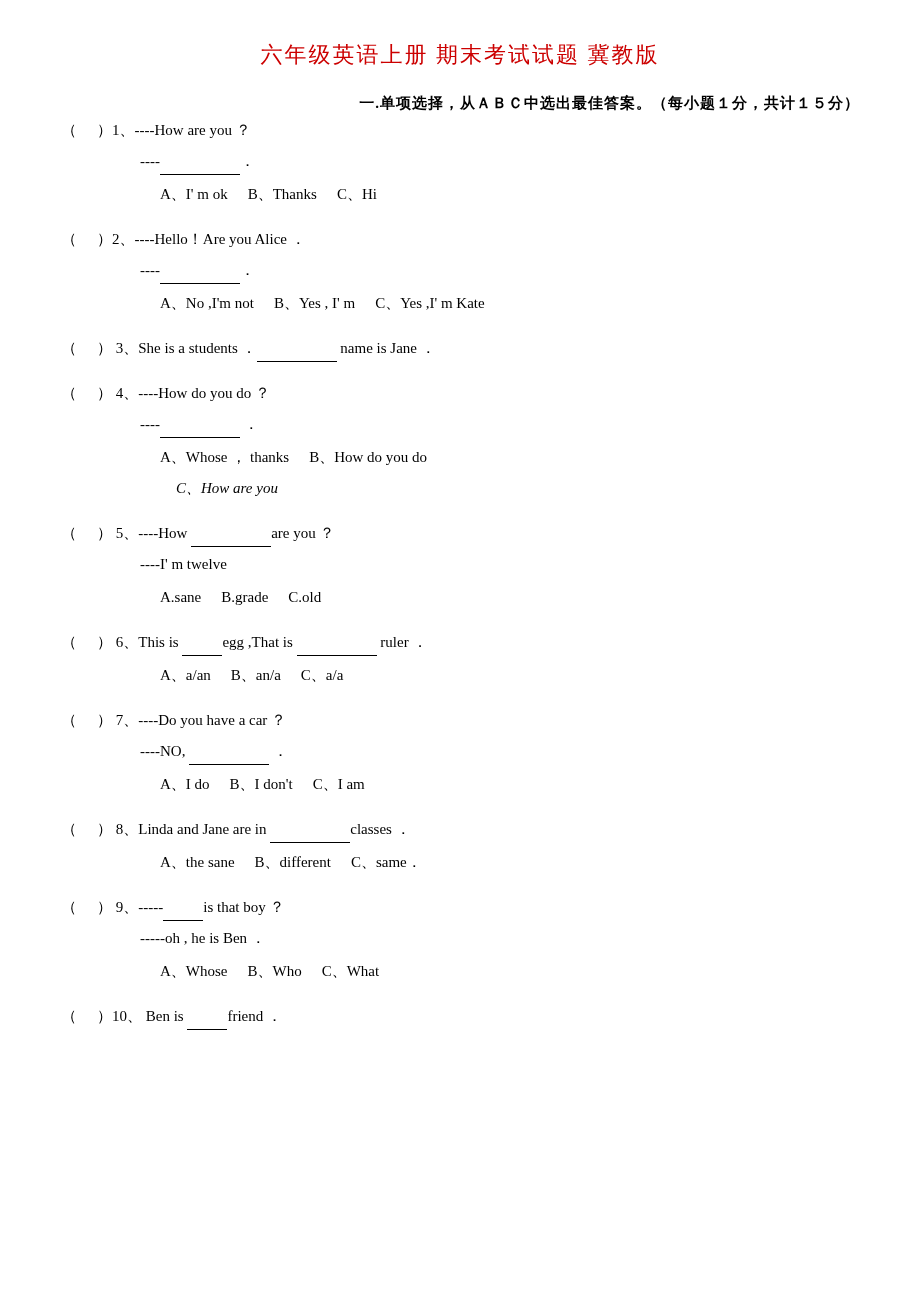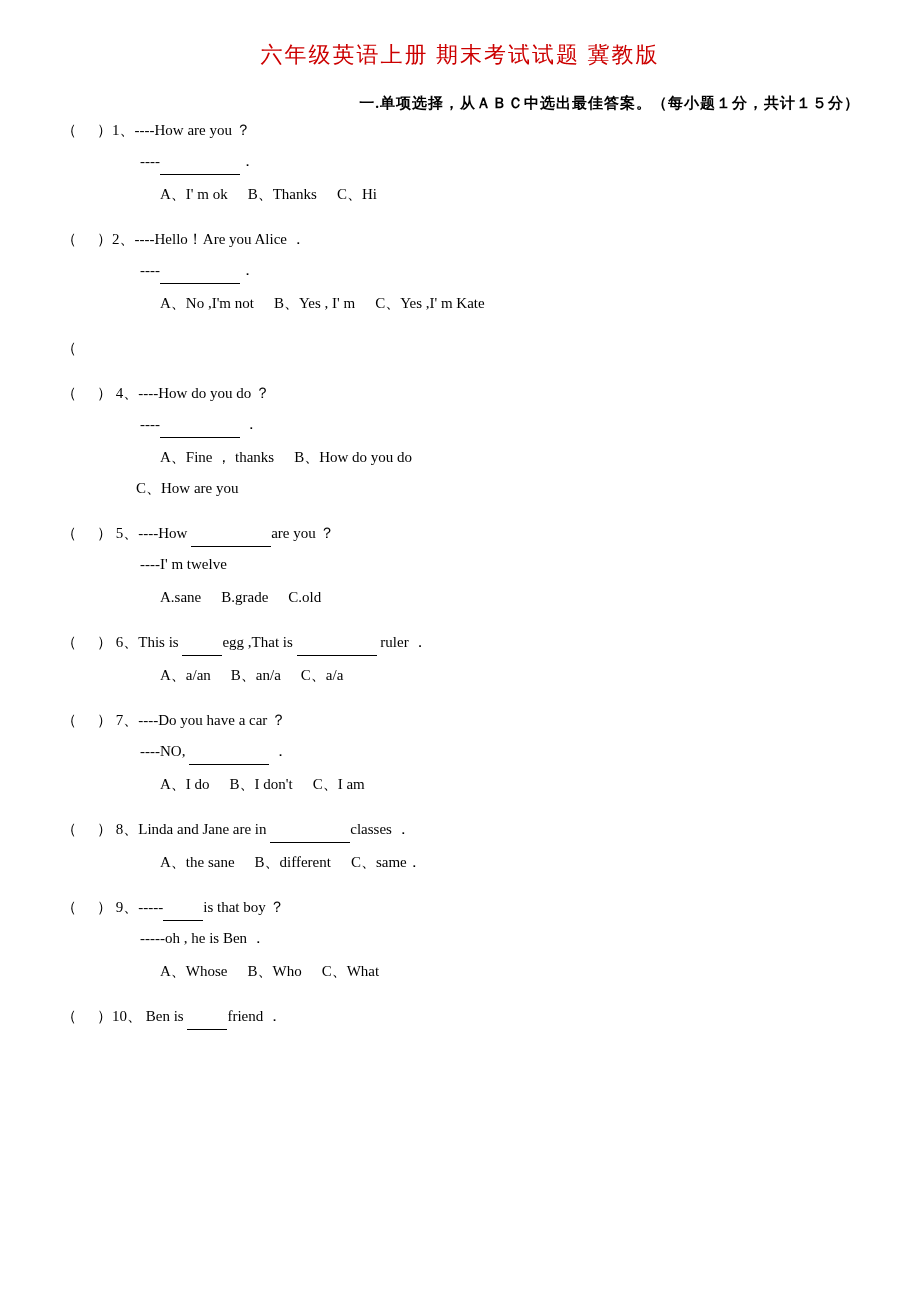--- a/index.html
+++ b/index.html
@@ -104,36 +104,37 @@
   <div class="options-line">
     <span>A、No ,I'm not</span>
     <span>B、Yes , I' m</span>
     <span>C、Yes ,I' m Kate</span>
   </div>
 </div>
 
 <div class="question-block">
   <div class="question-line">
     <span class="paren">（</span>
+    <span>&nbsp;&nbsp;&nbsp;&nbsp;） 3、She is a students ．<span class="blank-inline"></span> name is Jane ．</span>
   </div>
 </div>
 
 <div class="question-block">
   <div class="question-line">
     <span class="paren">（</span>
     <span>&nbsp;&nbsp;&nbsp;&nbsp;） 4、----How do you do ？</span>
   </div>
   <div class="answer-line">
     ----<span class="blank-inline"></span> ．
   </div>
   <div class="options-line">
-    <span>A、Fine ，  thanks</span>
+    <span>A、Whose ，  thanks</span>
     <span>B、How  do you do</span>
   </div>
-  <div style="margin-left:76px; margin-top:4px;">
+  <div style="margin-left:116px; margin-top:4px;font-style:italic;">
     <span>C、How are you</span>
   </div>
 </div>
 
 <div class="question-block">
   <div class="question-line">
     <span class="paren">（</span>
     <span>&nbsp;&nbsp;&nbsp;&nbsp;） 5、----How <span class="blank-inline"></span>are you ？</span>
   </div>
   <div class="answer-line">

